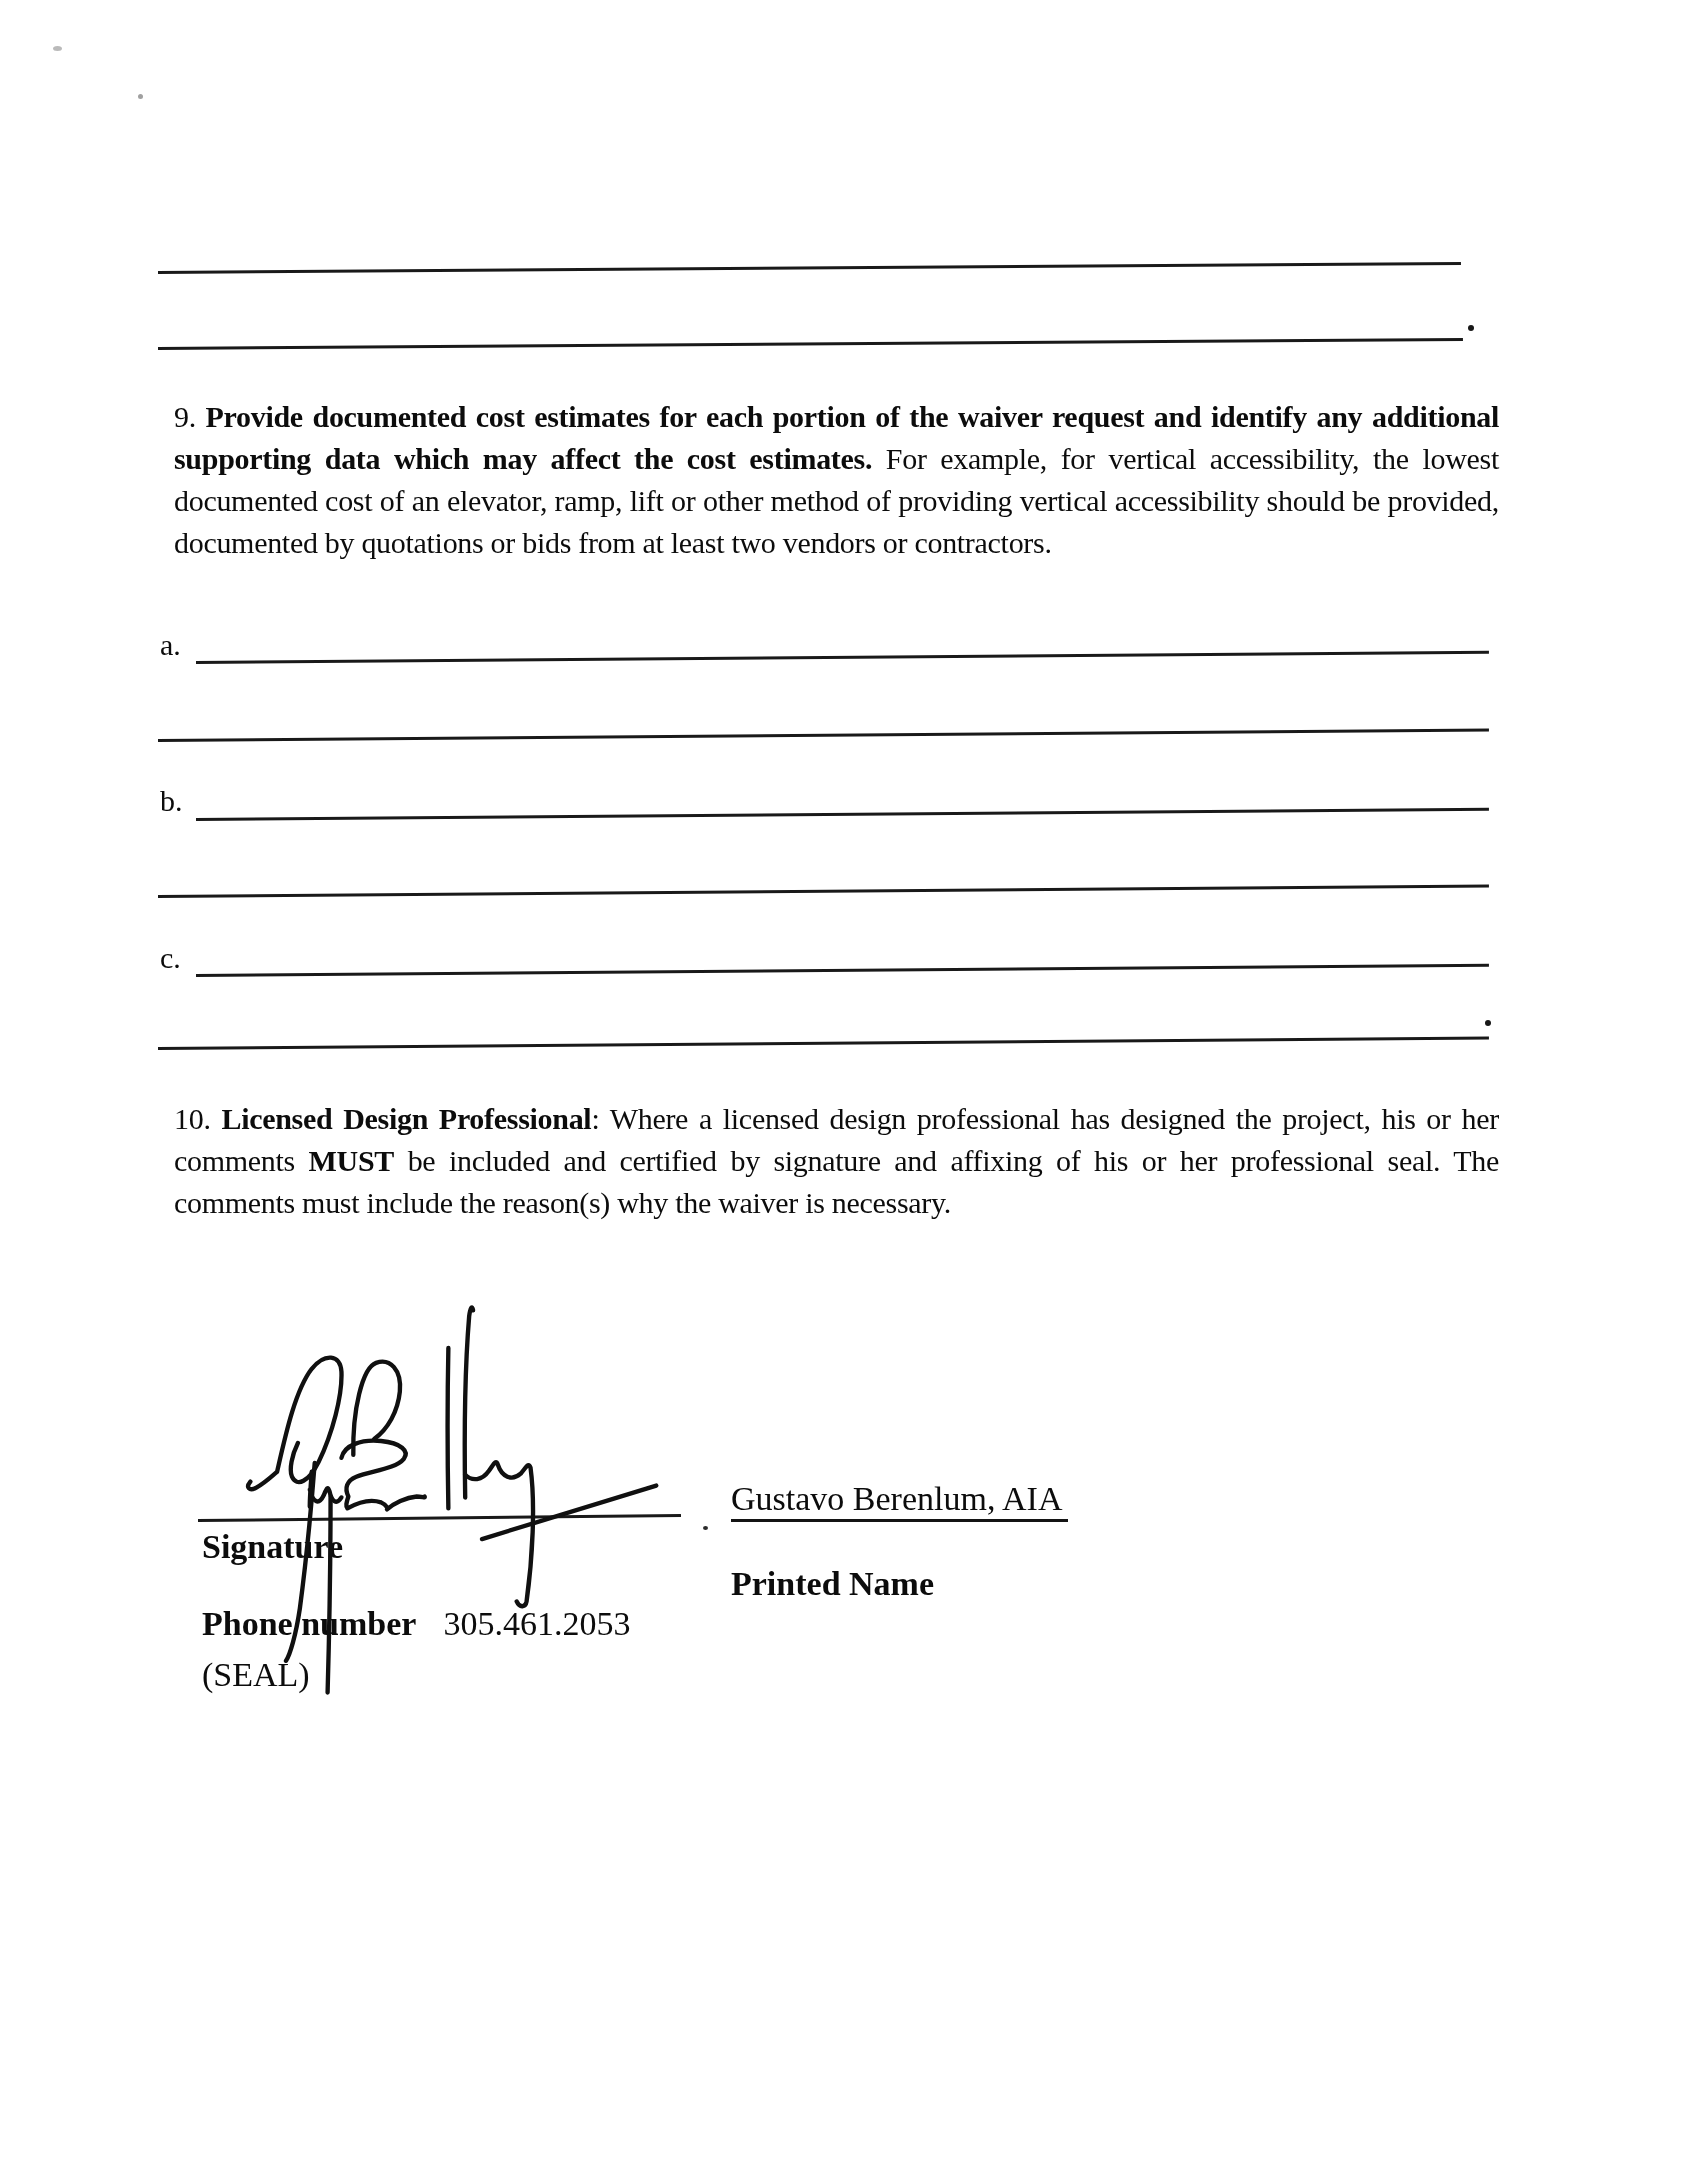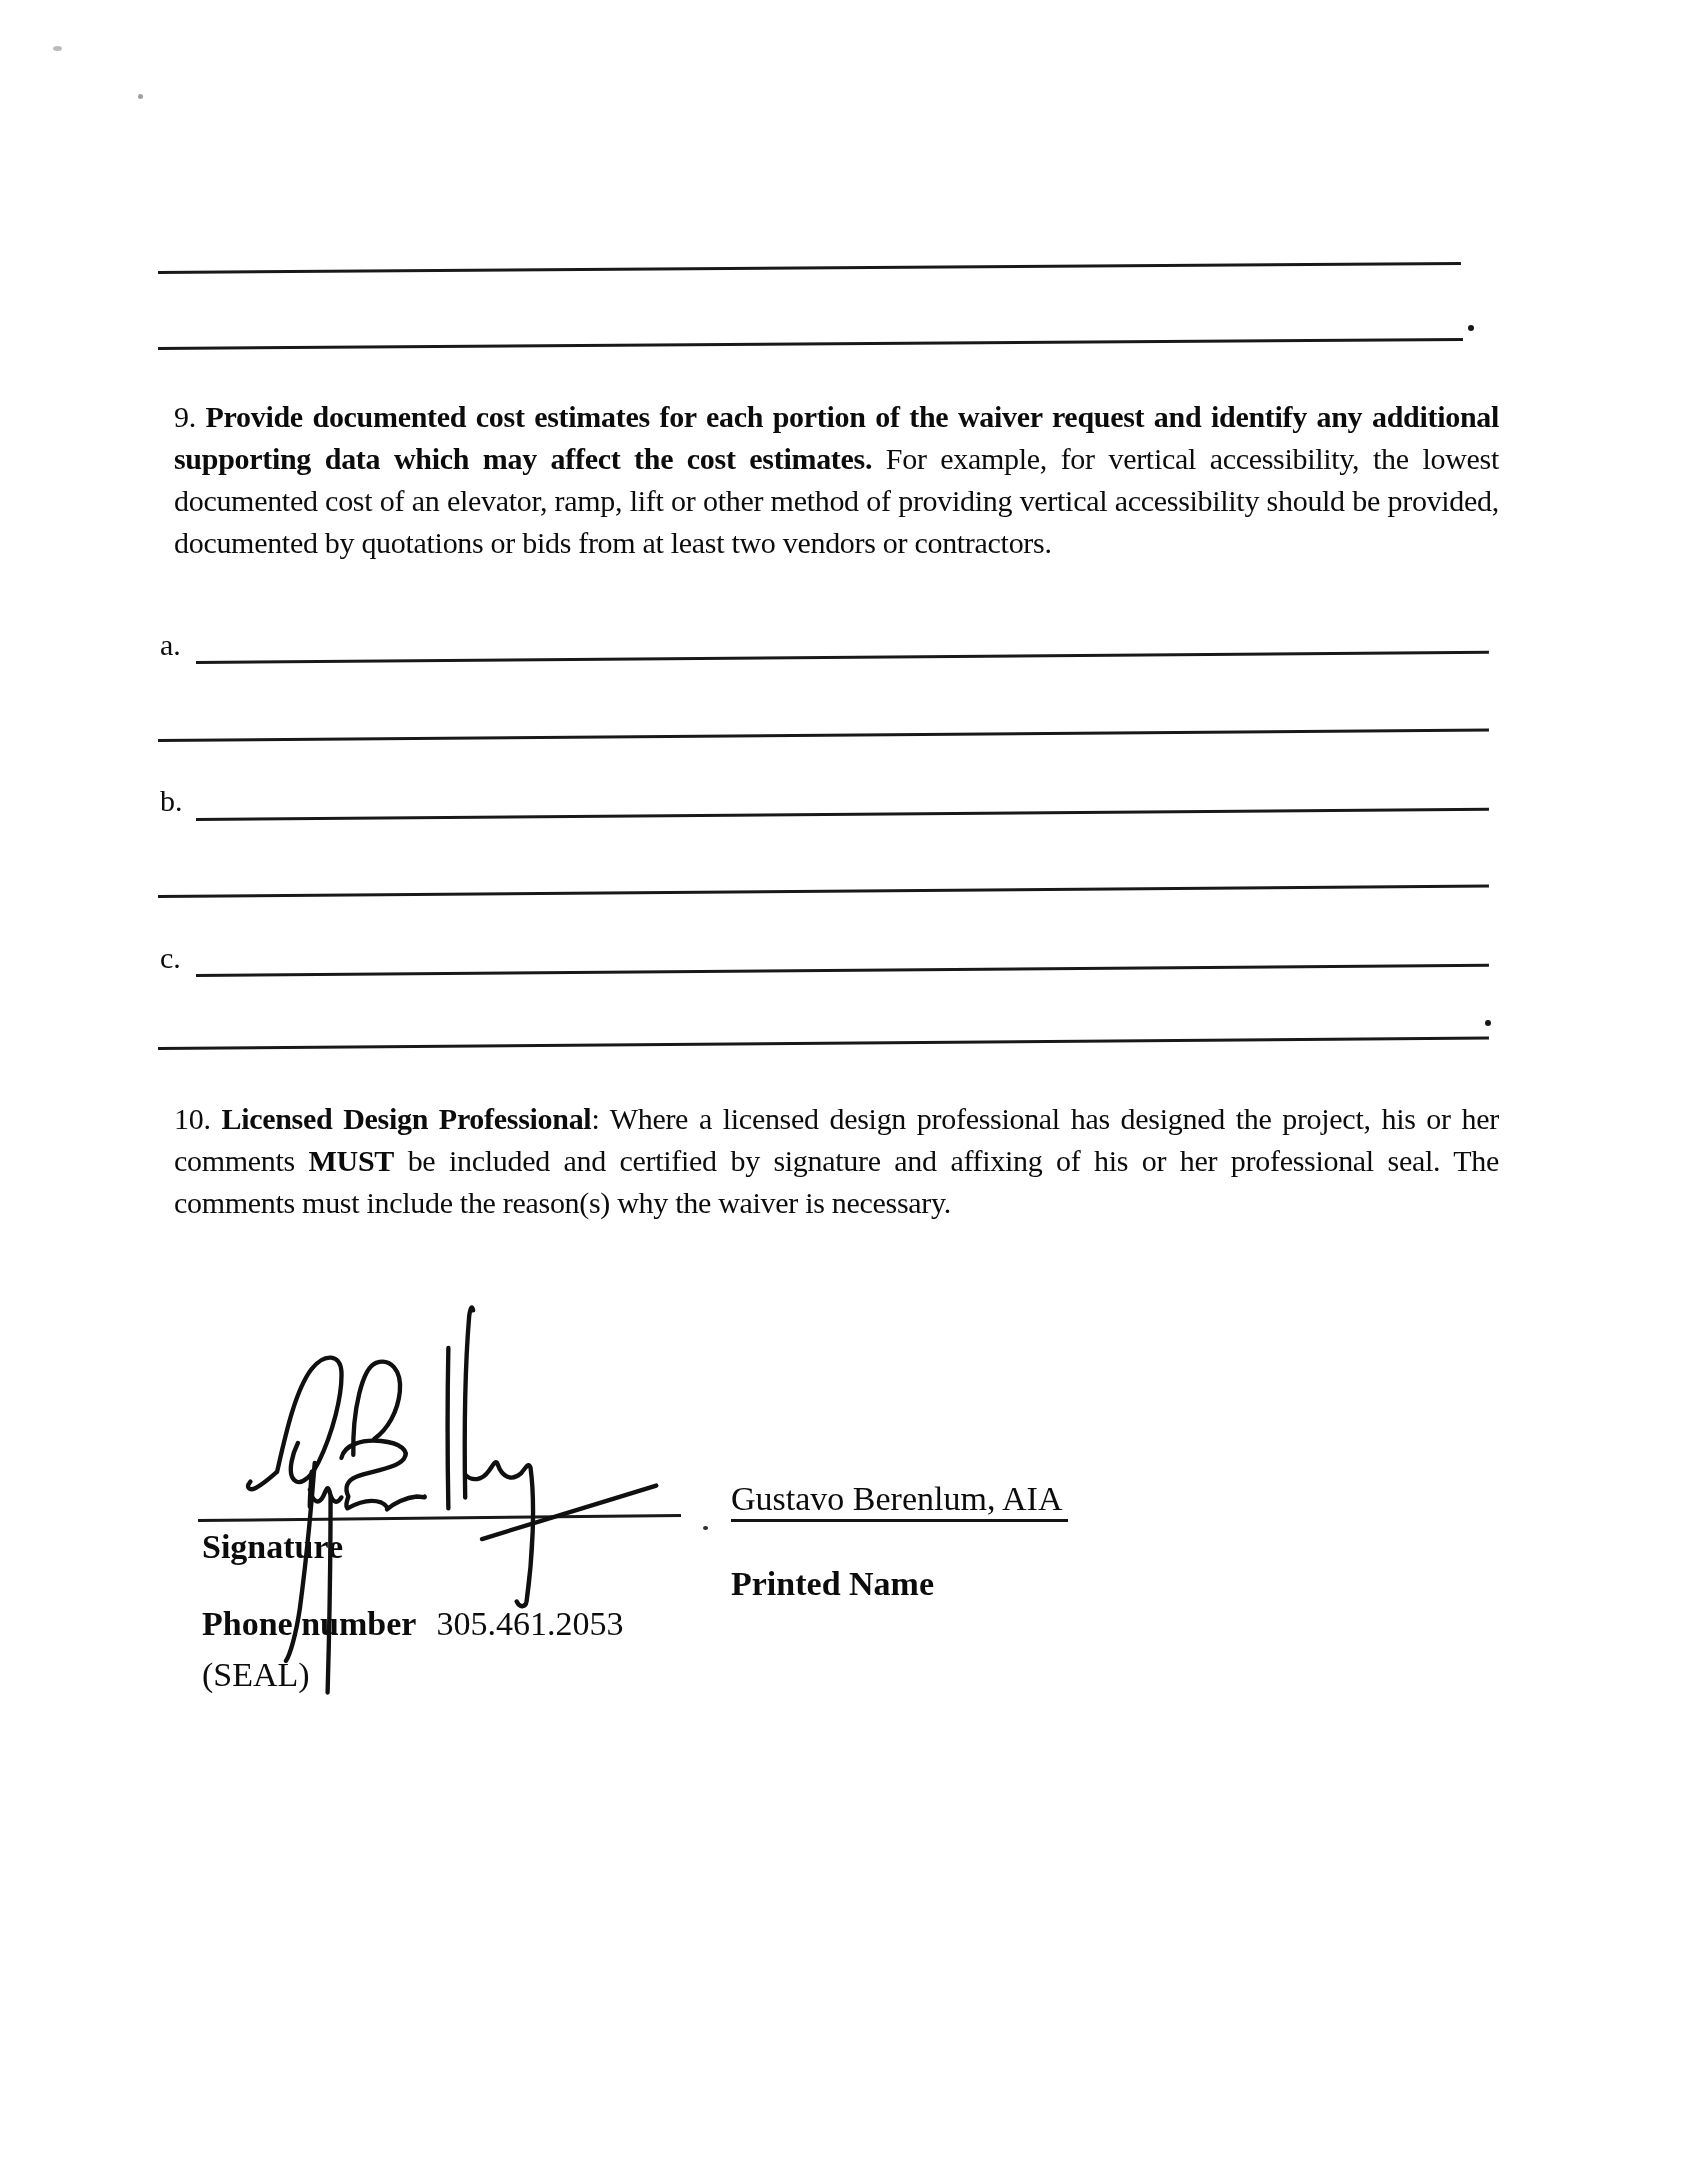--- a/index.html
+++ b/index.html
@@ -78,21 +78,21 @@
   .sig-label     { left: 202px; top: 1529px; font-weight: bold; }
   .printed-name  { left: 731px; top: 1481px; }
   .printed-name span {
     border-bottom: 3px solid #141414;
     padding-bottom: 2px;
     padding-right: 6px;
   }
   .printed-label { left: 731px; top: 1523px; font-weight: bold; margin-top: 43px; }
   .phone-row     { left: 202px; top: 1606px; }
   .phone-label   { font-weight: bold; }
-  .phone-value   { margin-left: 20px; }
+  .phone-value   { margin-left: 27px; }
   .seal-label    { left: 202px; top: 1657px; font-weight: normal; text-align: center; }
   .sig-svg {
     position: absolute;
     left: 178px;
     top: 1247px;
     width: 515px;
     height: 495px;
     z-index: 5;
   }
 </style>

